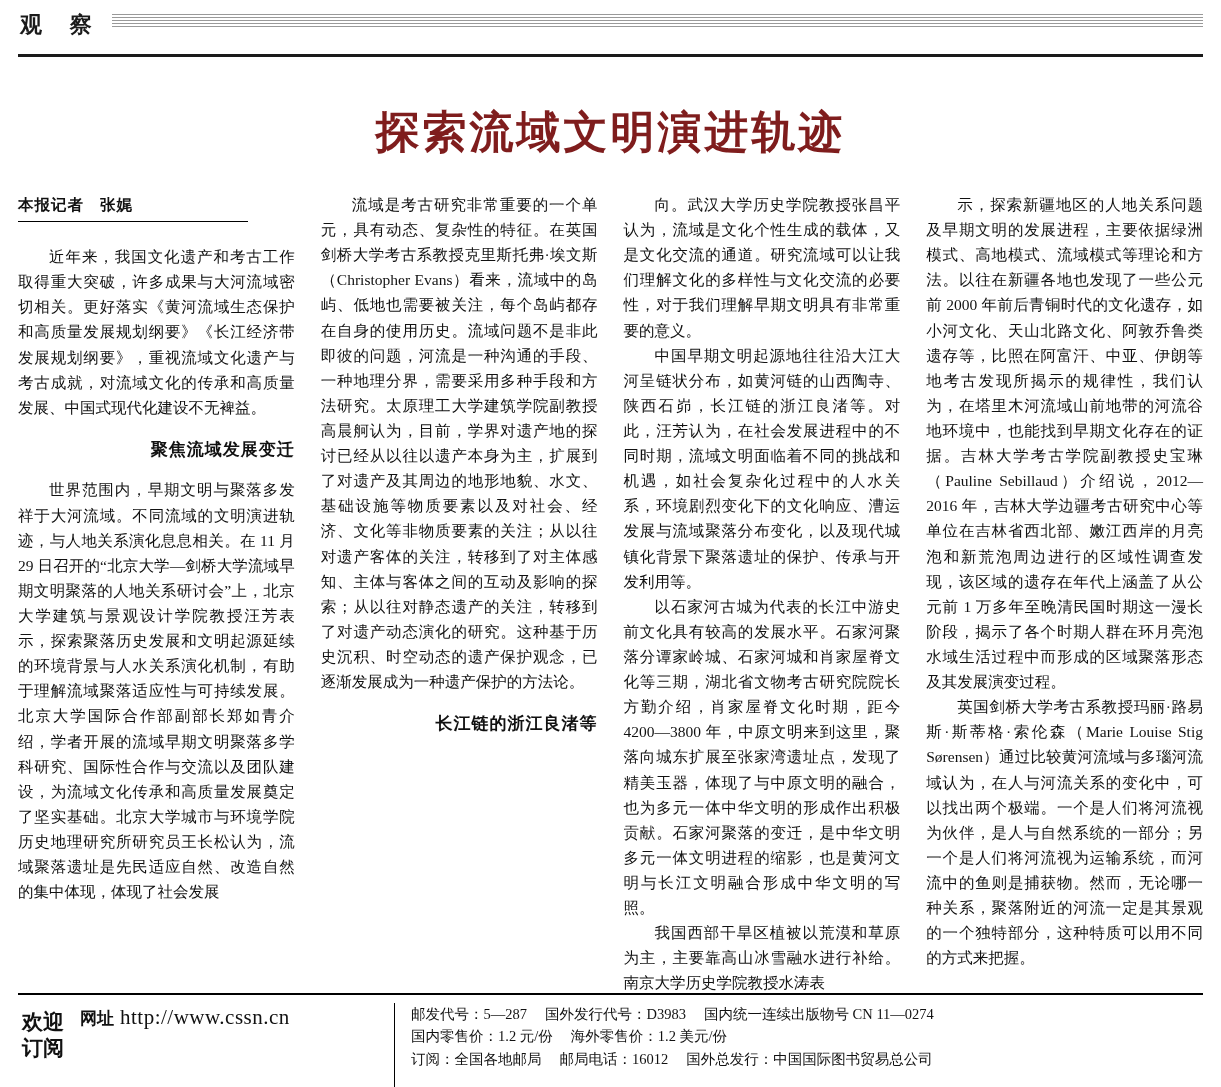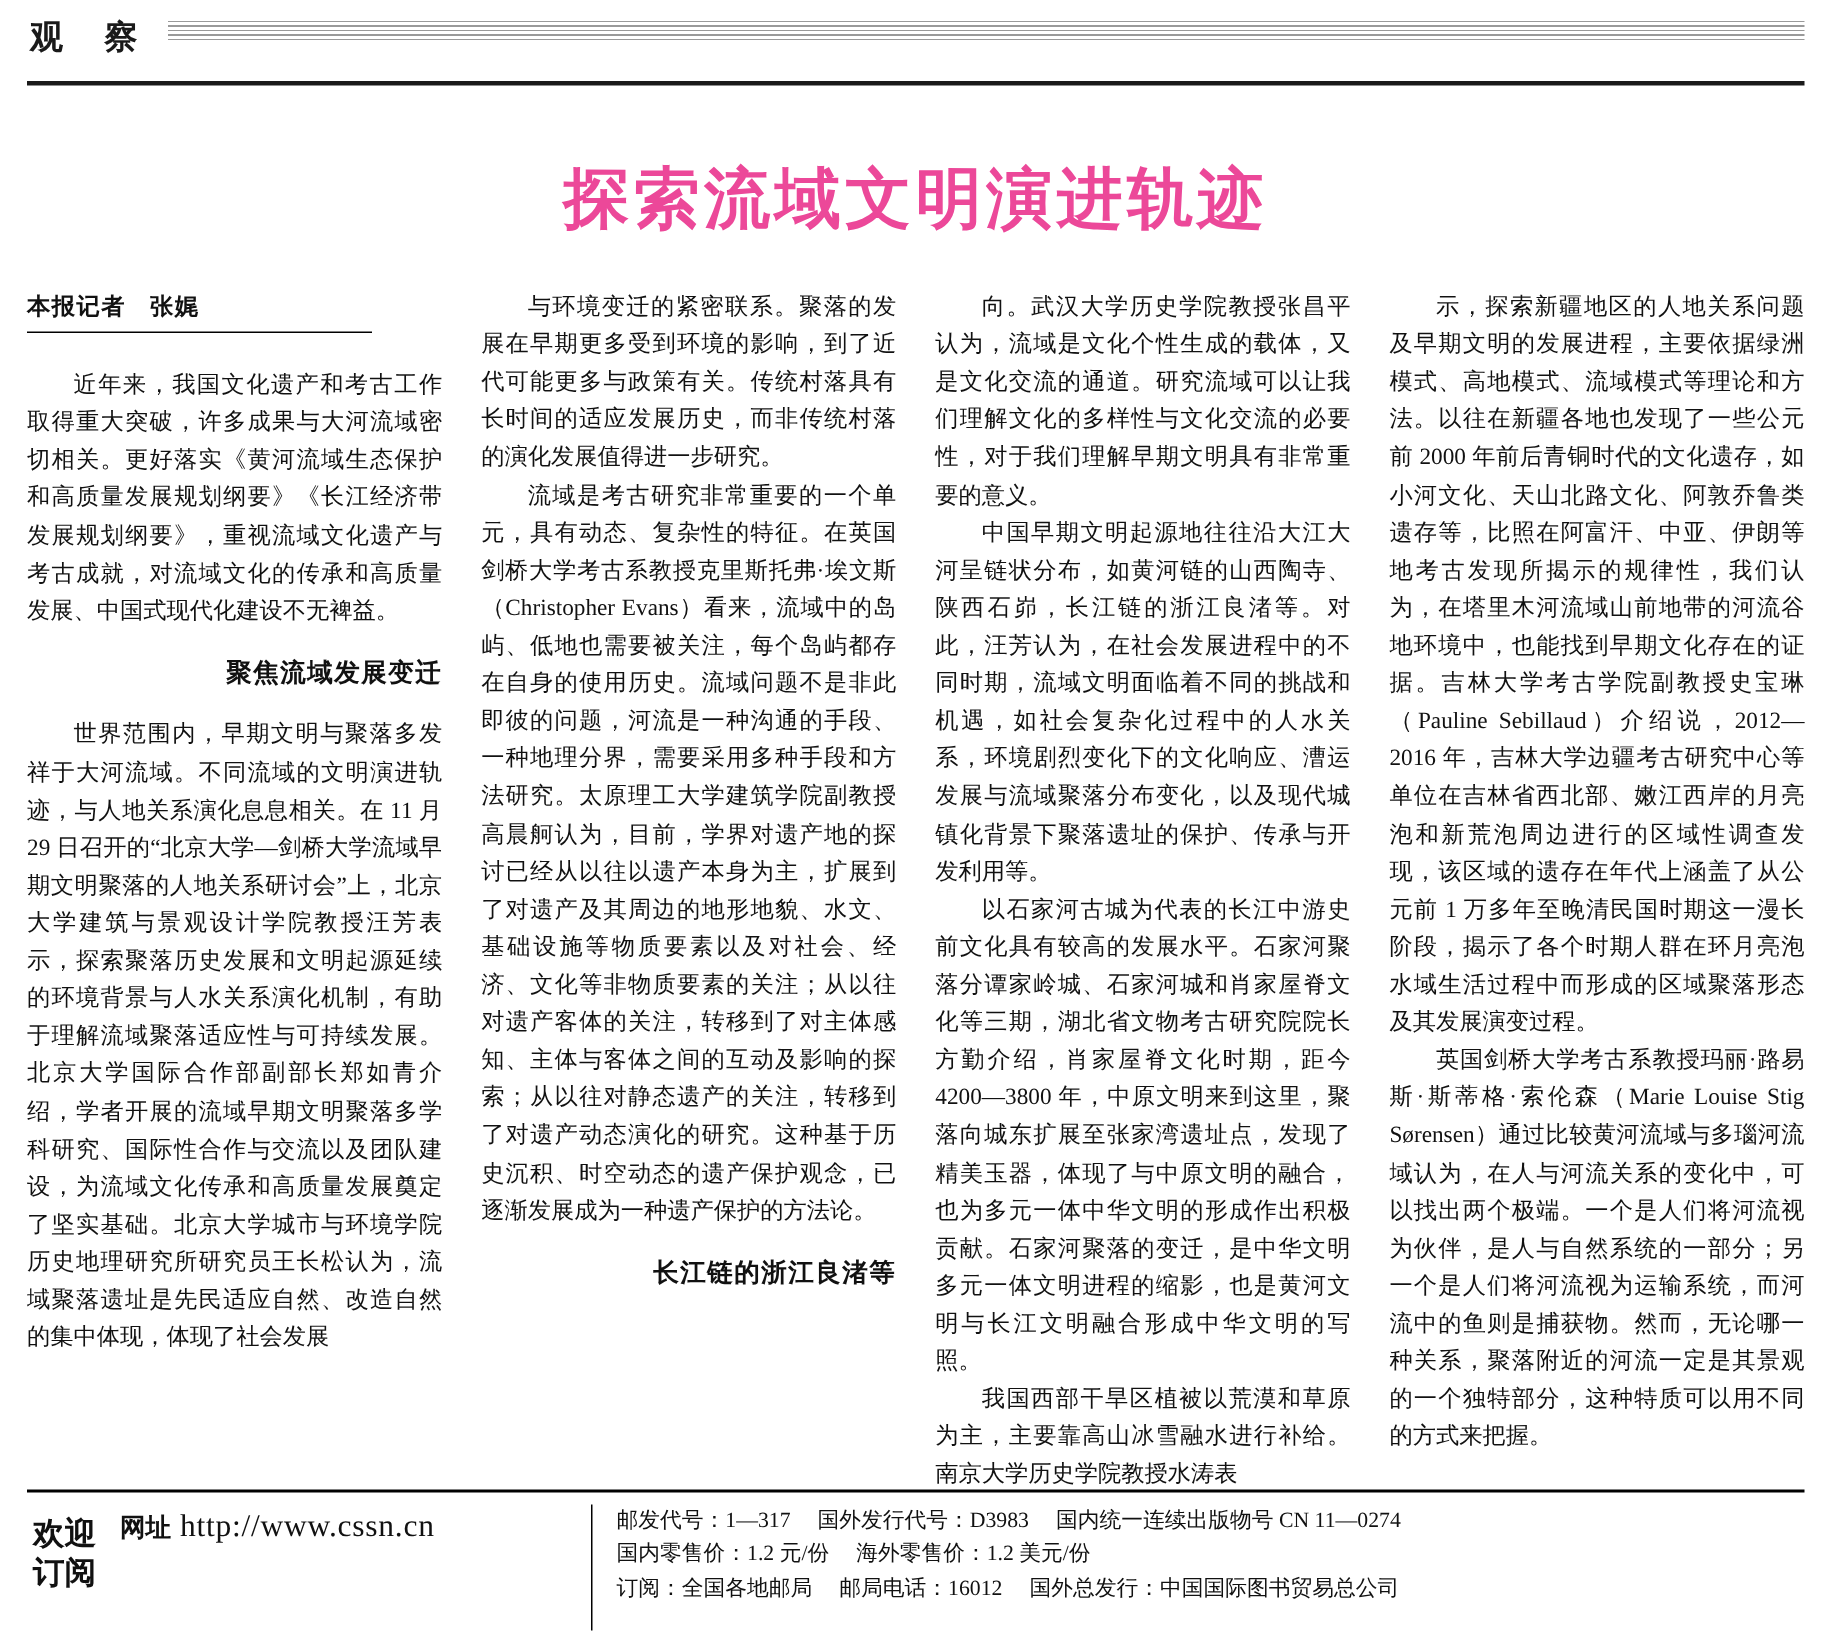--- a/index.html
+++ b/index.html
@@ -58,21 +58,21 @@
   }
 
   
   .headline {
     text-align: center;
     font-family: "DejaVu Sans", "Liberation Sans", sans-serif;
     font-weight: bold;
     font-size: 44px;
     letter-spacing: 3px;
     margin: 46px 0 30px 0;
-    color: #ec4899;
+    color: #7f1d1d;
   }
 
   
   .columns {
     display: flex;
     gap: 26px;
     height: 790px;
   }
   .col {
     width: 283px;
@@ -181,21 +181,20 @@
     <div class="col">
       <span class="byline">
         <span>本报记者</span><span class="sp"></span><span>张娓</span>
       </span>
       <p class="body">近年来，我国文化遗产和考古工作取得重大突破，许多成果与大河流域密切相关。更好落实《黄河流域生态保护和高质量发展规划纲要》《长江经济带发展规划纲要》，重视流域文化遗产与考古成就，对流域文化的传承和高质量发展、中国式现代化建设不无裨益。</p>
       <h3 class="subhead">聚焦流域发展变迁</h3>
       <p class="body">世界范围内，早期文明与聚落多发祥于大河流域。不同流域的文明演进轨迹，与人地关系演化息息相关。在 11 月 29 日召开的“北京大学—剑桥大学流域早期文明聚落的人地关系研讨会”上，北京大学建筑与景观设计学院教授汪芳表示，探索聚落历史发展和文明起源延续的环境背景与人水关系演化机制，有助于理解流域聚落适应性与可持续发展。北京大学国际合作部副部长郑如青介绍，学者开展的流域早期文明聚落多学科研究、国际性合作与交流以及团队建设，为流域文化传承和高质量发展奠定了坚实基础。北京大学城市与环境学院历史地理研究所研究员王长松认为，流域聚落遗址是先民适应自然、改造自然的集中体现，体现了社会发展</p>
     </div>
 
     <div class="col">
-      <p class="body">与环境变迁的紧密联系。聚落的发展在早期更多受到环境的影响，到了近代可能更多与政策有关。传统村落具有长时间的适应发展历史，而非传统村落的演化发展值得进一步研究。</p>
       <p class="body">流域是考古研究非常重要的一个单元，具有动态、复杂性的特征。在英国剑桥大学考古系教授克里斯托弗·埃文斯（Christopher Evans）看来，流域中的岛屿、低地也需要被关注，每个岛屿都存在自身的使用历史。流域问题不是非此即彼的问题，河流是一种沟通的手段、一种地理分界，需要采用多种手段和方法研究。太原理工大学建筑学院副教授高晨舸认为，目前，学界对遗产地的探讨已经从以往以遗产本身为主，扩展到了对遗产及其周边的地形地貌、水文、基础设施等物质要素以及对社会、经济、文化等非物质要素的关注；从以往对遗产客体的关注，转移到了对主体感知、主体与客体之间的互动及影响的探索；从以往对静态遗产的关注，转移到了对遗产动态演化的研究。这种基于历史沉积、时空动态的遗产保护观念，已逐渐发展成为一种遗产保护的方法论。</p>
       <h3 class="subhead">长江链的浙江良渚等</h3>
     </div>
 
     <div class="col">
       <p class="body">向。武汉大学历史学院教授张昌平认为，流域是文化个性生成的载体，又是文化交流的通道。研究流域可以让我们理解文化的多样性与文化交流的必要性，对于我们理解早期文明具有非常重要的意义。</p>
       <p class="body">中国早期文明起源地往往沿大江大河呈链状分布，如黄河链的山西陶寺、陕西石峁，长江链的浙江良渚等。对此，汪芳认为，在社会发展进程中的不同时期，流域文明面临着不同的挑战和机遇，如社会复杂化过程中的人水关系，环境剧烈变化下的文化响应、漕运发展与流域聚落分布变化，以及现代城镇化背景下聚落遗址的保护、传承与开发利用等。</p>
       <p class="body">以石家河古城为代表的长江中游史前文化具有较高的发展水平。石家河聚落分谭家岭城、石家河城和肖家屋脊文化等三期，湖北省文物考古研究院院长方勤介绍，肖家屋脊文化时期，距今 4200—3800 年，中原文明来到这里，聚落向城东扩展至张家湾遗址点，发现了精美玉器，体现了与中原文明的融合，也为多元一体中华文明的形成作出积极贡献。石家河聚落的变迁，是中华文明多元一体文明进程的缩影，也是黄河文明与长江文明融合形成中华文明的写照。</p>
       <p class="body">我国西部干旱区植被以荒漠和草原为主，主要靠高山冰雪融水进行补给。南京大学历史学院教授水涛表</p>
     </div>
@@ -213,21 +212,21 @@
       <div>订阅</div>
     </div>
     <div class="foot-brand">
       <div class="foot-url-row">
         <span class="foot-url-label">网址</span>
         <span class="foot-url">http://www.cssn.cn</span>
       </div>
     </div>
     <div class="foot-info">
       <div>
-        <span>邮发代号：1—317</span><span class="foot-gap"></span><span>国外发行代号：D3983</span><span class="foot-gap"></span><span>国内统一连续出版物号  CN 11—0274</span>
+        <span>邮发代号：5—287</span><span class="foot-gap"></span><span>国外发行代号：D3983</span><span class="foot-gap"></span><span>国内统一连续出版物号  CN 11—0274</span>
       </div>
       <div>
         <span>国内零售价：1.2 元/份</span><span class="foot-gap"></span><span>海外零售价：1.2 美元/份</span>
       </div>
       <div>
         <span>订阅：全国各地邮局</span><span class="foot-gap"></span><span>邮局电话：16012</span><span class="foot-gap"></span><span>国外总发行：中国国际图书贸易总公司</span>
       </div>
     </div>
   </div>
 

